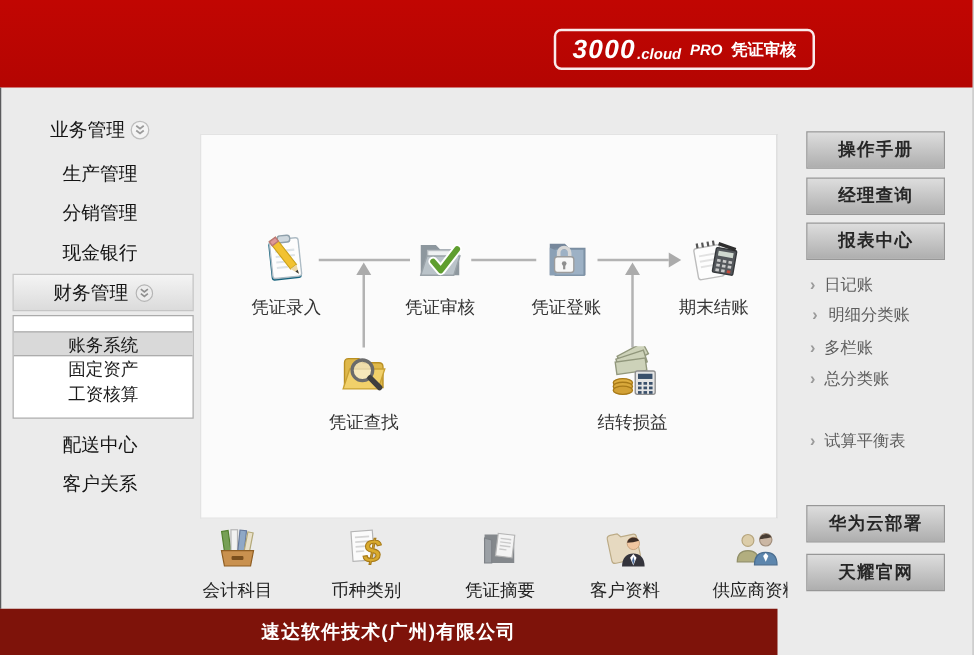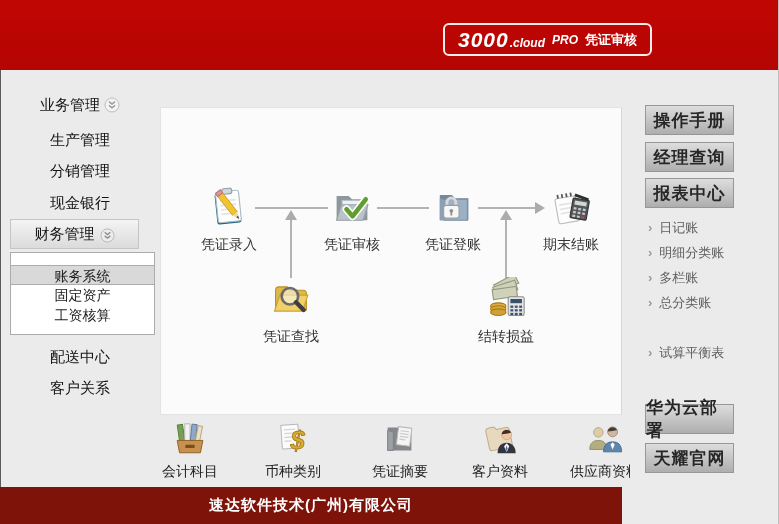--- a/index.html
+++ b/index.html
@@ -22,44 +22,44 @@
   .badge-num { font-size:21px; font-weight:bold; font-style:italic; letter-spacing:1px;text-align:right; }
   .badge-cloud { font-size:12px; font-weight:bold; font-style:italic; margin-left:-6px; position:relative; top:3px;}
   .badge-pro { font-size:12px; font-weight:bold; font-style:italic; }
   .badge-prod { font-size:13px; font-weight:bold; }
   
   .left-edge { position:absolute; left:0; top:70px; width:1px; height:417px; background:#5a5a5c; }
   
   .nav-item { position:absolute; left:0; width:160px; height:20px; line-height:20px;
     text-align:center; font-size:15px; color:#141414; cursor:pointer; }
   .nav-item .cchev { vertical-align:-3px; margin-left:4px; }
-  .nav-selected { position:absolute; left:10px; top:219px; width:129px; height:30px;
+  .nav-selected { position:absolute; left:10px; top:219px; width:145px; height:30px;
     background:linear-gradient(180deg,#F4F4F4,#DBDBDB); border:1px solid #C5C5C5;
     display:flex; align-items:center; justify-content:center; gap:5px;
     font-size:15px; color:#141414; cursor:pointer; }
   .submenu { position:absolute; left:10px; top:252px; width:145px; height:83px;
     background:#fff; border:1px solid #ABABAB; padding-top:12px; }
   .submenu-item { height:20px; line-height:20px; text-align:center; font-size:14px; color:#1a1a1a; cursor:pointer; }
   .submenu-item.sel { background:#D9D9D9; border-top:1px solid #ACACAC; border-bottom:1px solid #ACACAC; }
   
   .panel { position:absolute; left:160px; top:107px; width:462px; height:308px;
     background:#FBFBFB; border:1px solid #E3E3E3; border-right:1px solid #D6D6D6; }
   .flow-svg { position:absolute; left:0; top:0; }
   .step { position:absolute; width:90px; text-align:center; }
   .step .ic { display:inline-block; width:44px; height:44px; }
   .step .lbl { margin-top:3px; font-size:14px; color:#333; }
   
   .bottom-row { position:absolute; left:160px; top:420px; width:470px; height:60px; overflow:hidden; }
   .brow-item { position:absolute; top:0; width:96px; text-align:center; }
   .brow-item .ic { display:inline-block; width:38px; height:38px; }
   .brow-item .lbl { margin-top:1px; font-size:14px; color:#222; }
   
-  .rbtn { position:absolute; left:645px; width:89px; height:30px;
+  .rbtn { position:absolute; left:645px; width:111px; height:30px;
     background:linear-gradient(180deg,#DDDDDD,#AEAEAE); border:1px solid #979797;
-    font-size:17px; font-weight:bold; color:#262626; letter-spacing:1px;
+    font-size:14px; font-weight:bold; color:#262626; letter-spacing:1px;
     display:flex; align-items:center; justify-content:center; cursor:pointer;
     font-family:"Liberation Sans","DejaVu Sans",sans-serif; }
   .rlink { position:absolute; left:648px; width:125px; height:25px; line-height:25px;
     font-size:13px; color:#5e5e5e; cursor:pointer; }
   .rlink .ch { color:#9a9a9a; font-weight:bold; margin-right:7px; font-size:13px; }
   
   .footer { position:absolute; left:0; top:487px; width:622px; height:37px;
     background:#7E130A; color:#fff; font-size:15px; font-weight:bold; letter-spacing:1px;
     display:flex; align-items:center; justify-content:center; }
 </style>
@@ -285,21 +285,21 @@
       </svg></span>
       <div class="lbl">供应商资料</div>
     </div>
   </div>
 
   <div class="rbtn" style="top:105px;">操作手册</div>
   <div class="rbtn" style="top:142px;">经理查询</div>
   <div class="rbtn" style="top:178px;">报表中心</div>
 
   <div class="rlink" style="top:215px;"><span class="ch">›</span><span>日记账</span></div>
-  <div class="rlink" style="top:240px;"><span class="ch">›</span><span>明细分类账</span></div>
+  <div class="rlink" style="top:240px;font-family:Liberation Mono, monospace;"><span class="ch">›</span><span>明细分类账</span></div>
   <div class="rlink" style="top:265px;"><span class="ch">›</span><span>多栏账</span></div>
   <div class="rlink" style="top:290px;"><span class="ch">›</span><span>总分类账</span></div>
   <div class="rlink" style="top:340px;"><span class="ch">›</span><span>试算平衡表</span></div>
 
   <div class="rbtn" style="top:404px;">华为云部署</div>
   <div class="rbtn" style="top:443px;">天耀官网</div>
 
   <div class="footer">
     <span>速达软件技术(广州)有限公司</span>
   </div>

